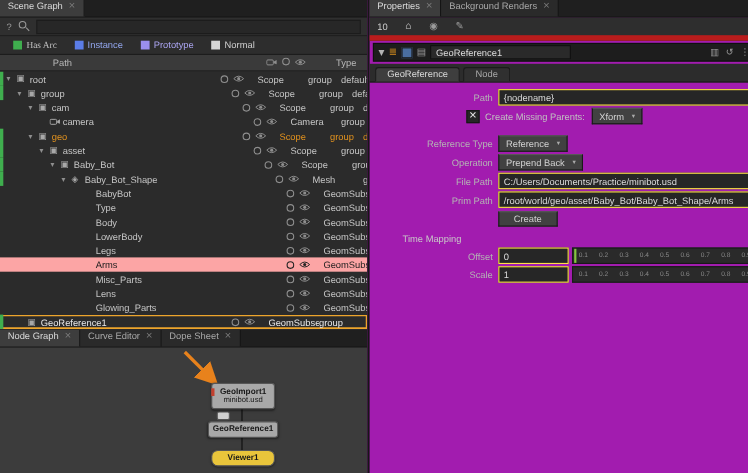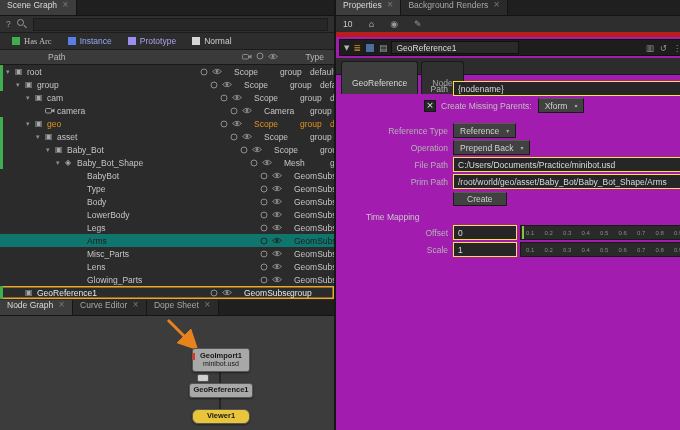--- a/index.html
+++ b/index.html
@@ -25,21 +25,21 @@
   .legend-item{display:flex;align-items:center;gap:4px}
   .sw{width:8px;height:8px;display:inline-block}
 
   .sg-cols{height:14px;flex:0 0 14px;display:flex;align-items:center;background:#3a3a3a;border-bottom:1px solid #191919;color:#b8b8b8}
   .sg-cols .c-path{padding-left:48px}
   .sg-cols .c-type,.sg-cols .c-kind,.sg-cols .c-purpose{text-align:right;padding-left:0}
   .hdr-icons{display:flex;gap:3px;align-items:center;color:#9a9a9a}
 
   .sg-body{flex:0 0 235px;height:235px;overflow:hidden;background:#2b2b2b}
   .sgrow{height:13px;display:flex;align-items:center;position:relative;color:#c6c6c6}
-  .sgrow.sel{background:#0f766e;color:#1d1d1d}
+  .sgrow.sel{background:#fca5a5;color:#1d1d1d}
   .sgrow.outlined{box-shadow:inset 0 0 0 1.5px #eda52c;color:#e8e8e8}
   .arc{position:absolute;left:0;top:0;width:3px;height:13px}
   .arc.on{background:#3fae4e}
   .c-path{flex:0 0 194px;display:flex;align-items:center;overflow:hidden;white-space:nowrap}
   .exp{width:9px;flex:0 0 9px;display:inline-block;color:#8f8f8f;font-size:7px;text-align:left}
   .nicon{display:inline-flex;width:12px;flex:0 0 12px;color:#a8a8a8;font-size:8px;align-items:center}
   .sel .nicon,.sel .exp{color:#242424}
   .nm{white-space:nowrap}
   .c-icons{flex:0 0 32px;display:flex;gap:4px;align-items:center;color:#8e8e8e}
   .sel .c-icons{color:#242424}
@@ -62,21 +62,21 @@
   .props-toolbar{height:16px;flex:0 0 16px;display:flex;align-items:center;gap:16px;padding:0 7px;background:#2e2e2e;border-bottom:5px solid #b91c1c;color:#a6a6a6}
   .tool-num{color:#cccccc}
   .ticon{font-size:9px;color:#9a9a9a}
   .node-banner{margin:2px 3px;height:15px;flex:0 0 15px;background:#1d1d1d;border:1px solid #0f0f0f;display:flex;align-items:center;gap:4px;padding:0 4px}
   .nb-tri{color:#b4b4b4;font-size:7px}
   .nb-menu{color:#d8901e;font-size:9px}
   .nb-chip{width:8px;height:8px;background:#4a6ea0;border:1px solid #1a1a1a}
   .nb-name{flex:0 0 118px;height:11px;background:#2a2a2a;border:1px solid #101010;color:#dddddd;display:flex;align-items:center;padding:0 4px}
   .nb-icons{margin-left:auto;display:flex;gap:6px;color:#999999;font-size:8.5px;align-items:center}
   .ptabs{display:flex;gap:3px;padding:3px 5px 0;background:#2c2c2c;border-bottom:1px solid #191919;height:17px;flex:0 0 17px;box-sizing:border-box}
-  .ptabs .tab{border:1px solid #191919;border-bottom:none;border-radius:3px 3px 0 0;background:#303030;padding:16px 10px}
+  .ptabs .tab{border:1px solid #191919;border-bottom:none;border-radius:3px 3px 0 0;background:#303030;padding:0 10px}
   .ptabs .tab.active{background:#3e3e3e}
   .pform{padding:6px 0 0 0;flex:1}
   .frow{display:flex;align-items:center;height:15px;margin-bottom:2px}
   .flabel{flex:0 0 112px;text-align:right;padding-right:5px;color:#b4b4b4;white-space:nowrap}
   .tinput{flex:1;height:13px;background:#262626;border:1px solid #fde047;color:#dcdcdc;display:flex;align-items:center;padding:0 4px;white-space:nowrap;overflow:hidden}
   .mini-input{flex:0 0 54px;margin-right:3px}
   .dropdown{height:13px;background:#414141;border:1px solid #191919;border-top-color:#585858;color:#d2d2d2;display:flex;align-items:center;gap:7px;padding:0 6px}
   .dd-arrow{font-size:6px;color:#aaaaaa}
   .checkbox{width:10px;height:10px;flex:0 0 10px;background:#262626;border:1px solid #171717;color:#ececec;font-size:9px;line-height:9px;display:flex;align-items:center;justify-content:center;margin-right:5px}
   .cm-label{margin-right:6px;color:#c0c0c0;white-space:nowrap}

